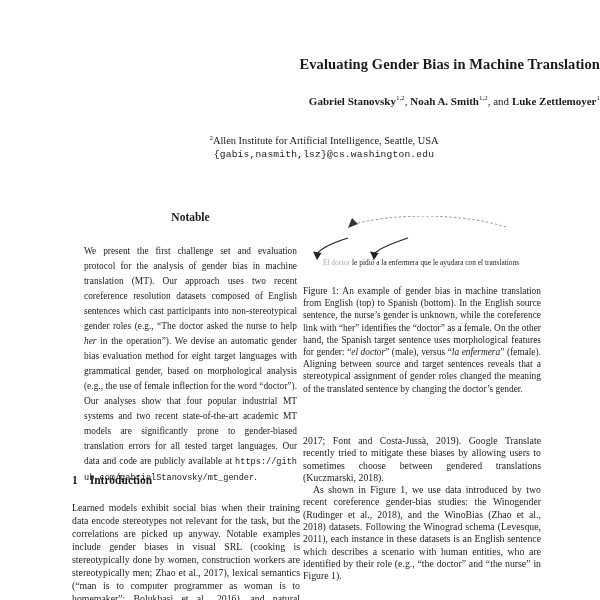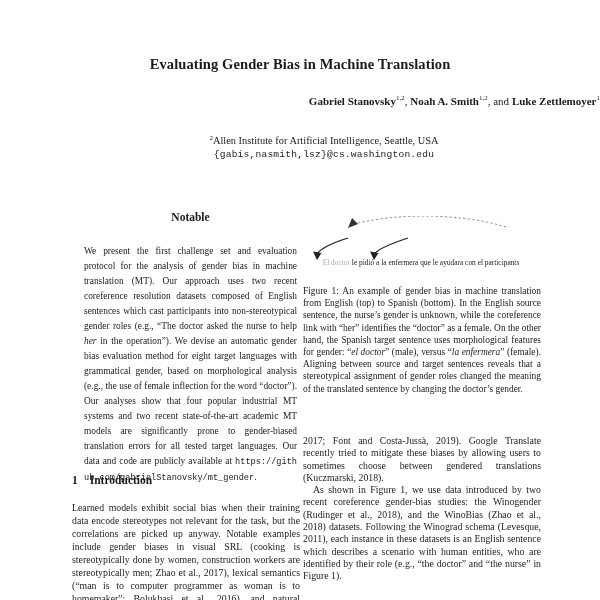--- a/index.html
+++ b/index.html
@@ -4,21 +4,21 @@
 <style>
   * { margin:0; padding:0; box-sizing:border-box; }
   html,body { background:#e8e8e8; }
   .page {
     position:relative; width:600px; height:600px; margin:0 auto;
     background:#ffffff; overflow:hidden;
     font-family:"Liberation Serif", serif; color:#1b1b1b;
   }
   .title {
     position:absolute; top:56px; left:0; width:100%;
-    text-align:center; font-size:14.5px; font-weight:bold; letter-spacing:.1px;
+    text-align:right; font-size:14.5px; font-weight:bold; letter-spacing:.1px;
   }
   .authors {
     position:absolute; top:95px; left:0; width:100%;
     text-align:right; font-size:11px;
   }
   .authors b { font-weight:bold; }
   .authors sup, .affil sup { font-size:7px; vertical-align:super; line-height:0; }
   .affil {
     position:absolute; left:0; width:100%; text-align:center; font-size:10.4px;
   }
@@ -100,21 +100,21 @@
 
       <path d="M 205 11 C 160 -3, 95 -3, 53 8" fill="none" stroke="#888888" stroke-width="0.9" stroke-dasharray="2.4,2.2"></path>
       <polygon points="47,12 51,2 57,8" fill="#333333"></polygon>
 
       <path d="M 47 22 C 31 27, 20 32, 16 38" fill="none" stroke="#222222" stroke-width="1.3"></path>
       <polygon points="16,44 12,35.5 20.5,37" fill="#222222"></polygon>
 
       <path d="M 107 22 C 92 27, 78 32, 73 38" fill="none" stroke="#222222" stroke-width="1.3"></path>
       <polygon points="73,44 69,35.5 77.5,37" fill="#222222"></polygon>
     </svg>
-    <div class="fig-es"><span style="color: rgb(159, 174, 187);">El doctor</span><span> le pidió a la enfermera que le ayudara con el participants</span></div>
+    <div class="fig-es"><span style="color: rgb(159, 174, 187);">El doctor</span><span> le pidió a la enfermera que le ayudara con el translations</span></div>
   </div>
 
   <p class="caption"><span>Figure 1: An example of gender bias in machine translation from English (top) to Spanish (bottom). In the English source sentence, the nurse’s gender is unknown, while the coreference link with “her” identifies the “doctor” as a female. On the other hand, the Spanish target sentence uses morphological features for gender: “</span><i>el doctor</i><span>” (male), versus “</span><i>la enfermera</i><span>” (female). Aligning between source and target sentences reveals that a stereotypical assignment of gender roles changed the meaning of the translated sentence by changing the doctor’s gender.</span></p>
 
   <div class="rc-body">
     <p>2017; Font and Costa-Jussà, 2019). Google Translate recently tried to mitigate these biases by allowing users to sometimes choose between gendered translations (Kuczmarski, 2018).</p>
     <p class="indent">As shown in Figure 1, we use data introduced by two recent coreference gender-bias studies: the Winogender (Rudinger et al., 2018), and the WinoBias (Zhao et al., 2018) datasets. Following the Winograd schema (Levesque, 2011), each instance in these datasets is an English sentence which describes a scenario with human entities, who are identified by their role (e.g., “the doctor” and “the nurse” in Figure 1).</p>
   </div>
 
 </div>

